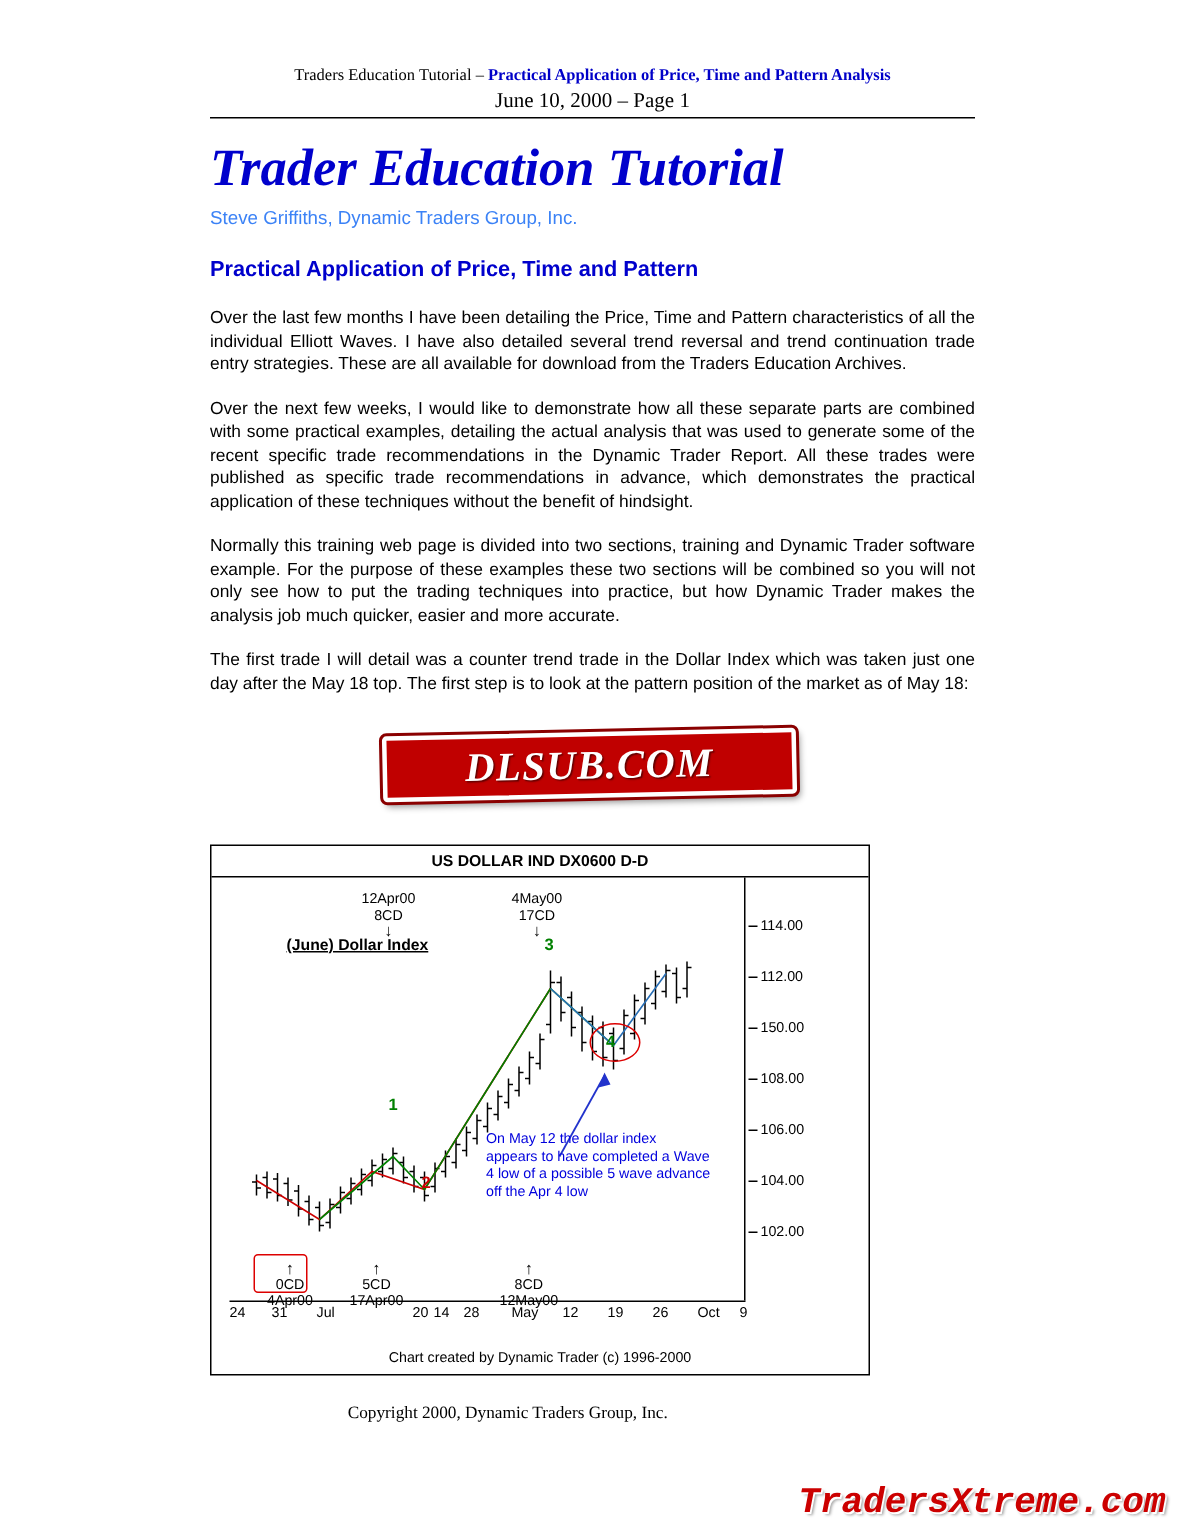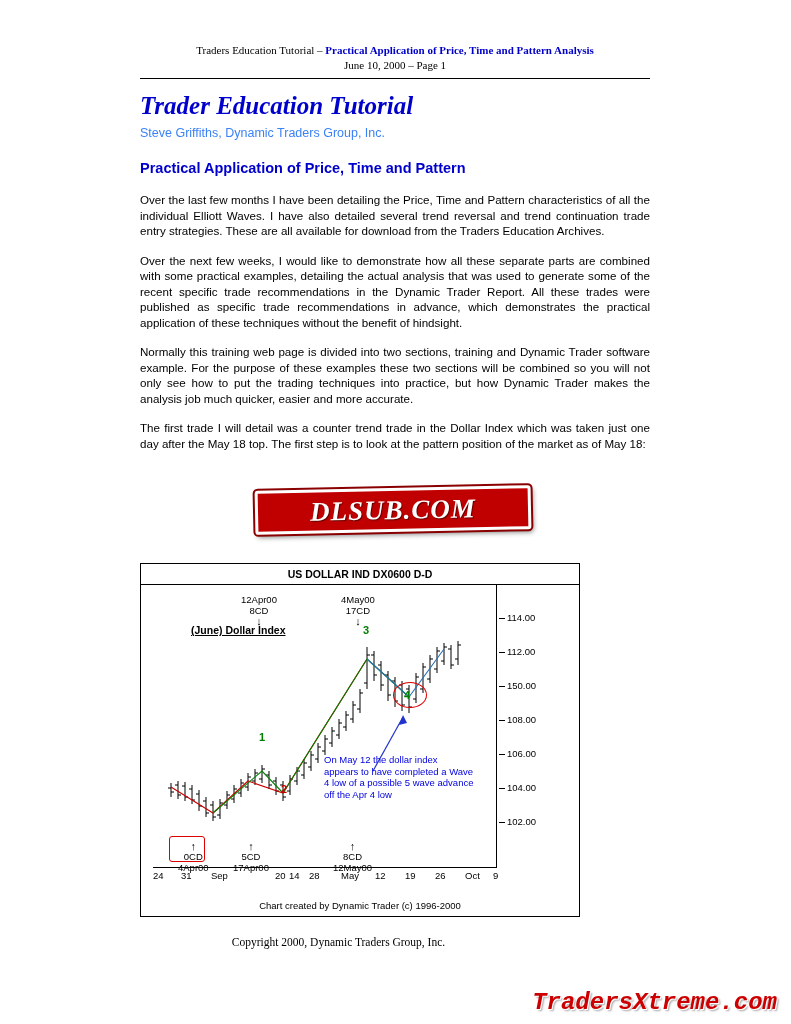--- a/index.html
+++ b/index.html
@@ -46,21 +46,21 @@
     text-align: center;
     font-size: 11px;
     line-height: 1.25;
   }
   .header .line1 .plain { color: #000; }
   .header .line1 .blue {
     color: #0000c8;
     font-weight: bold;
   }
   .header .line2 {
-    font-size: 11px;
+    font-size: 14px;
     color: #000;
     margin-top: 1px;
   }
   .header-rule {
     position: absolute;
     top: 78px;
     left: 140px;
     width: 510px;
     height: 1px;
     background: #000;
@@ -68,21 +68,21 @@
 
   
   .content {
     position: absolute;
     top: 92px;
     left: 140px;
     width: 510px;
   }
   h1.doc-title {
     font-family: "Liberation Serif", serif;
-    font-size: 25px;
+    font-size: 35px;
     font-style: italic;
     font-weight: bold;
     color: #0000cc;
     margin: 0 0 6px 0;
     letter-spacing: 0px;
   }
   .byline {
     font-family: "Liberation Sans", sans-serif;
     font-size: 12.5px;
     color: #3b82f6;
@@ -332,21 +332,21 @@
     <div class="ytick" style="top:48px;"><span class="dash"></span><span>114.00</span></div>
     <div class="ytick" style="top:82px;"><span class="dash"></span><span>112.00</span></div>
     <div class="ytick" style="top:116px;"><span class="dash"></span><span>150.00</span></div>
     <div class="ytick" style="top:150px;"><span class="dash"></span><span>108.00</span></div>
     <div class="ytick" style="top:184px;"><span class="dash"></span><span>106.00</span></div>
     <div class="ytick" style="top:218px;"><span class="dash"></span><span>104.00</span></div>
     <div class="ytick" style="top:252px;"><span class="dash"></span><span>102.00</span></div>
 
     <div class="xtick" style="left:12px;">24</div>
     <div class="xtick" style="left:40px;">31</div>
-    <div class="xtick" style="left:70px;">Sep</div>
+    <div class="xtick" style="left:70px;">Jul</div>
     <div class="xtick" style="left:104px;margin-left:44px;">14</div>
     <div class="xtick" style="left:134px;">20</div>
     <div class="xtick" style="left:168px;">28</div>
     <div class="xtick" style="left:200px;">May</div>
     <div class="xtick" style="left:234px;">12</div>
     <div class="xtick" style="left:264px;">19</div>
     <div class="xtick" style="left:294px;">26</div>
     <div class="xtick" style="left:324px;">Oct</div>
     <div class="xtick" style="left:352px;">9</div>
 

